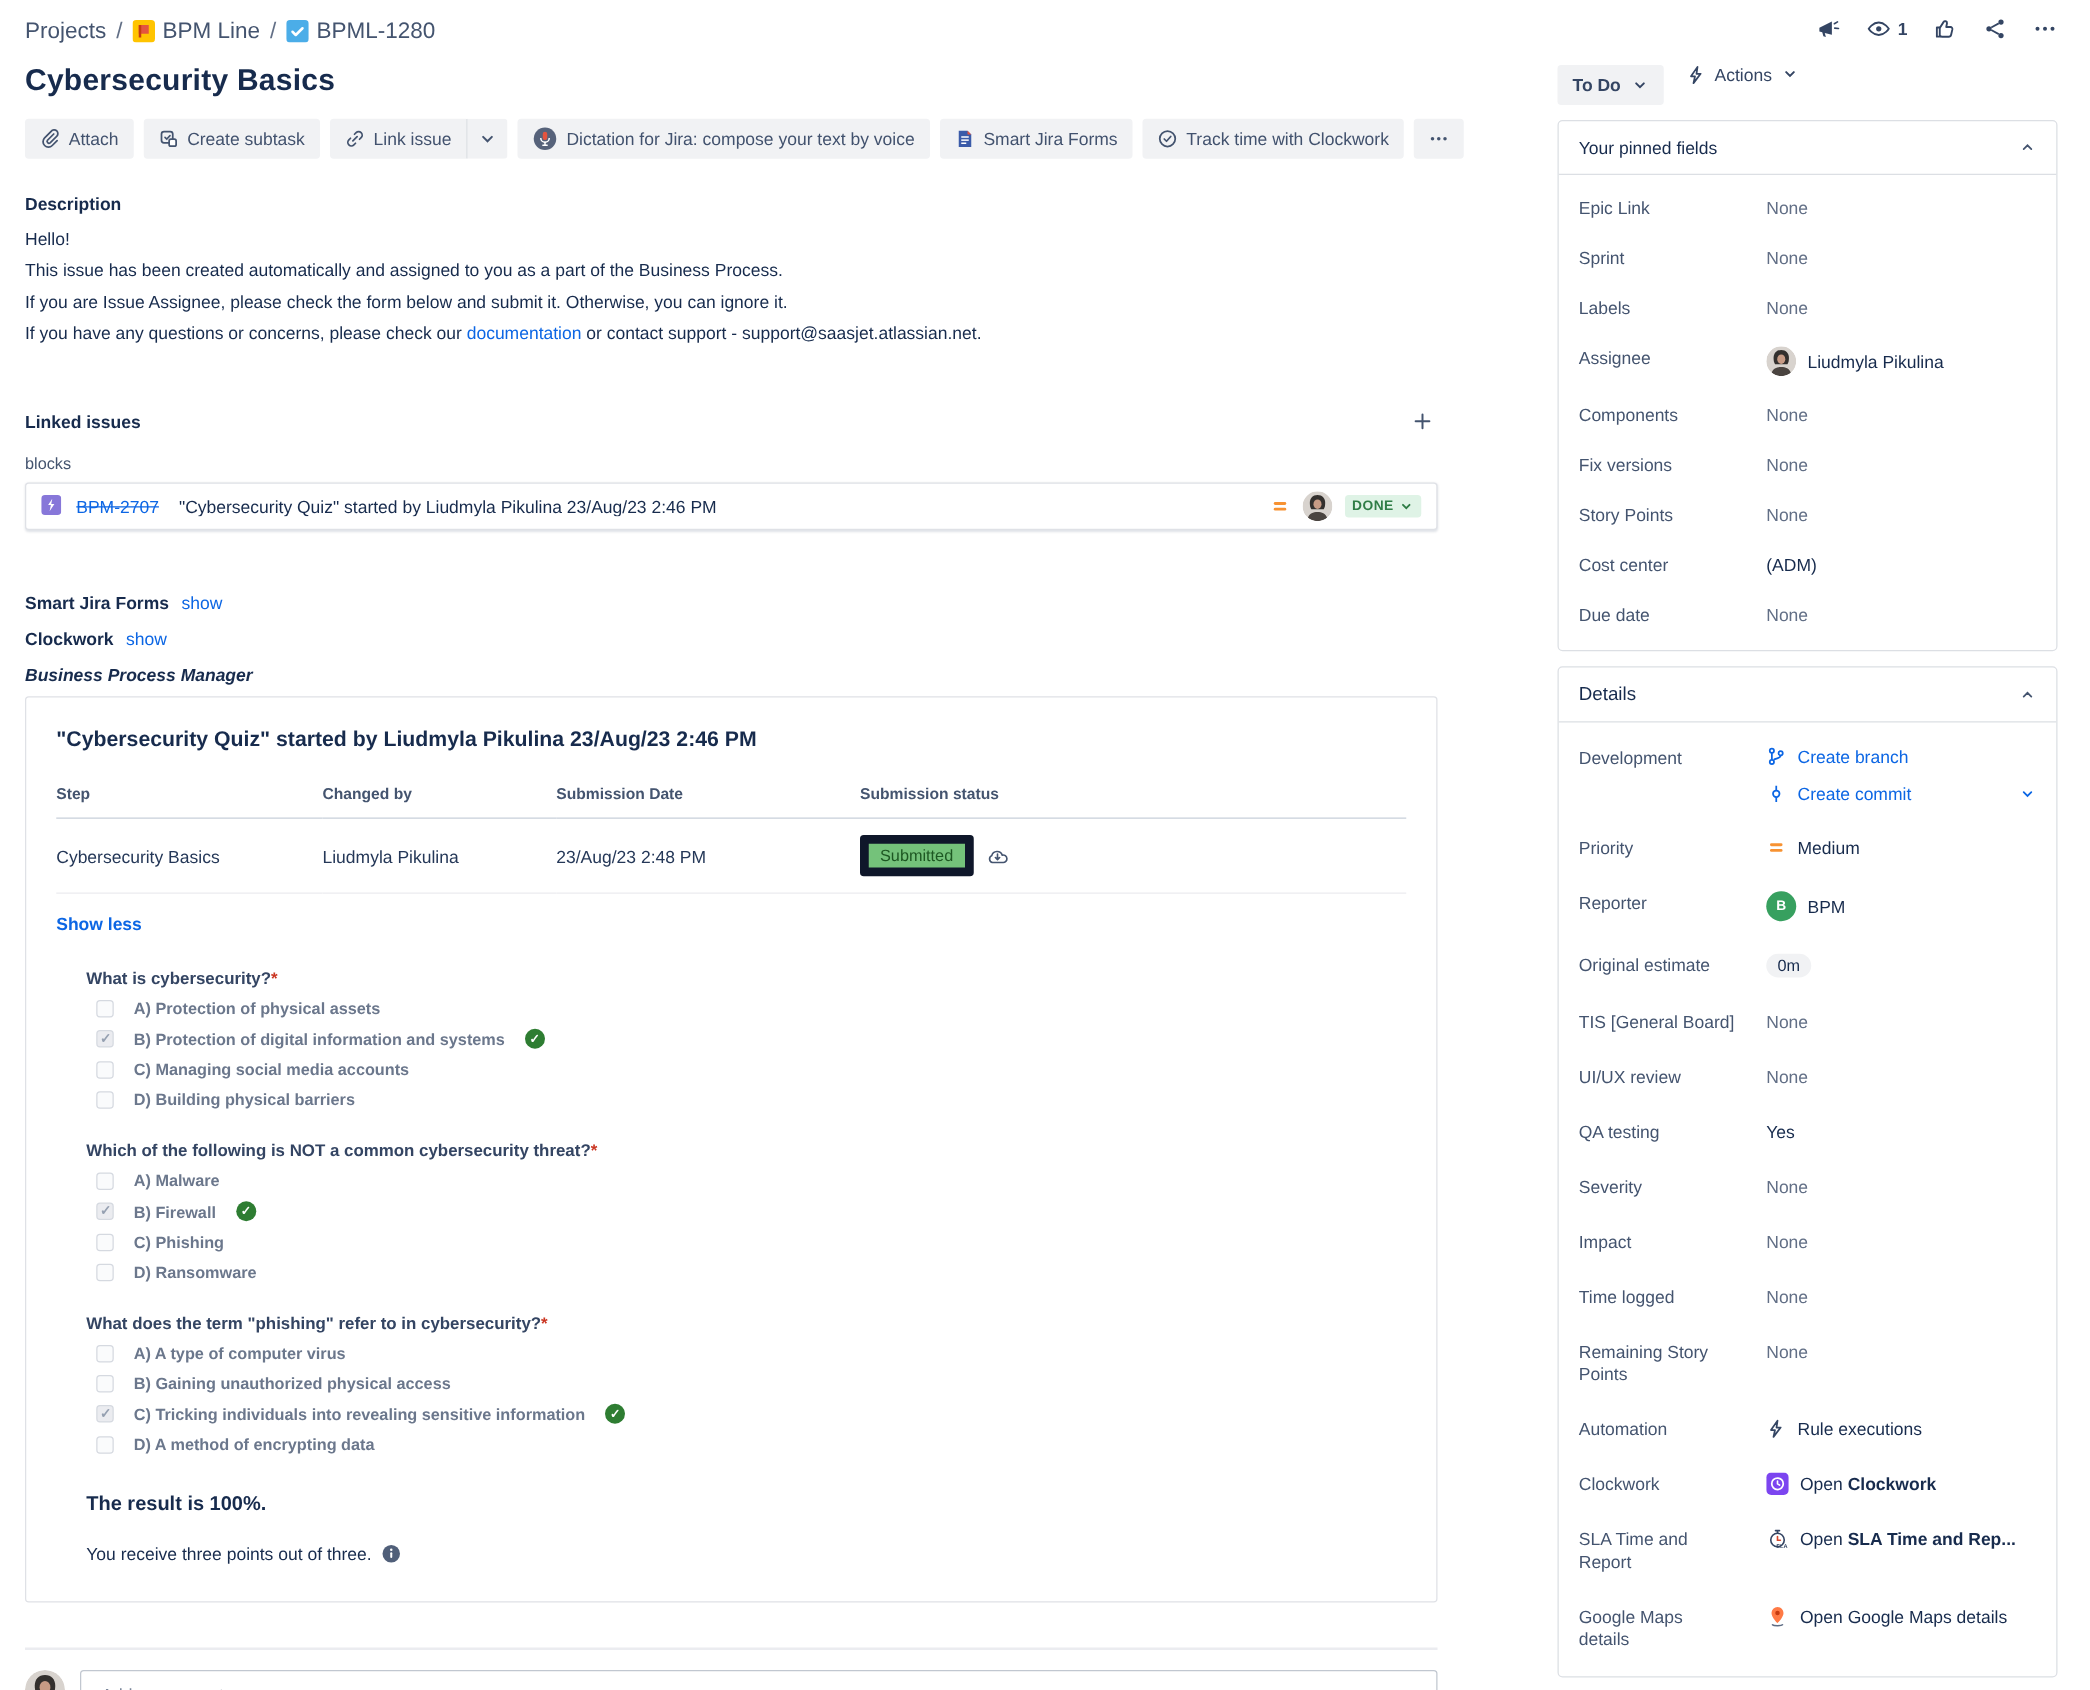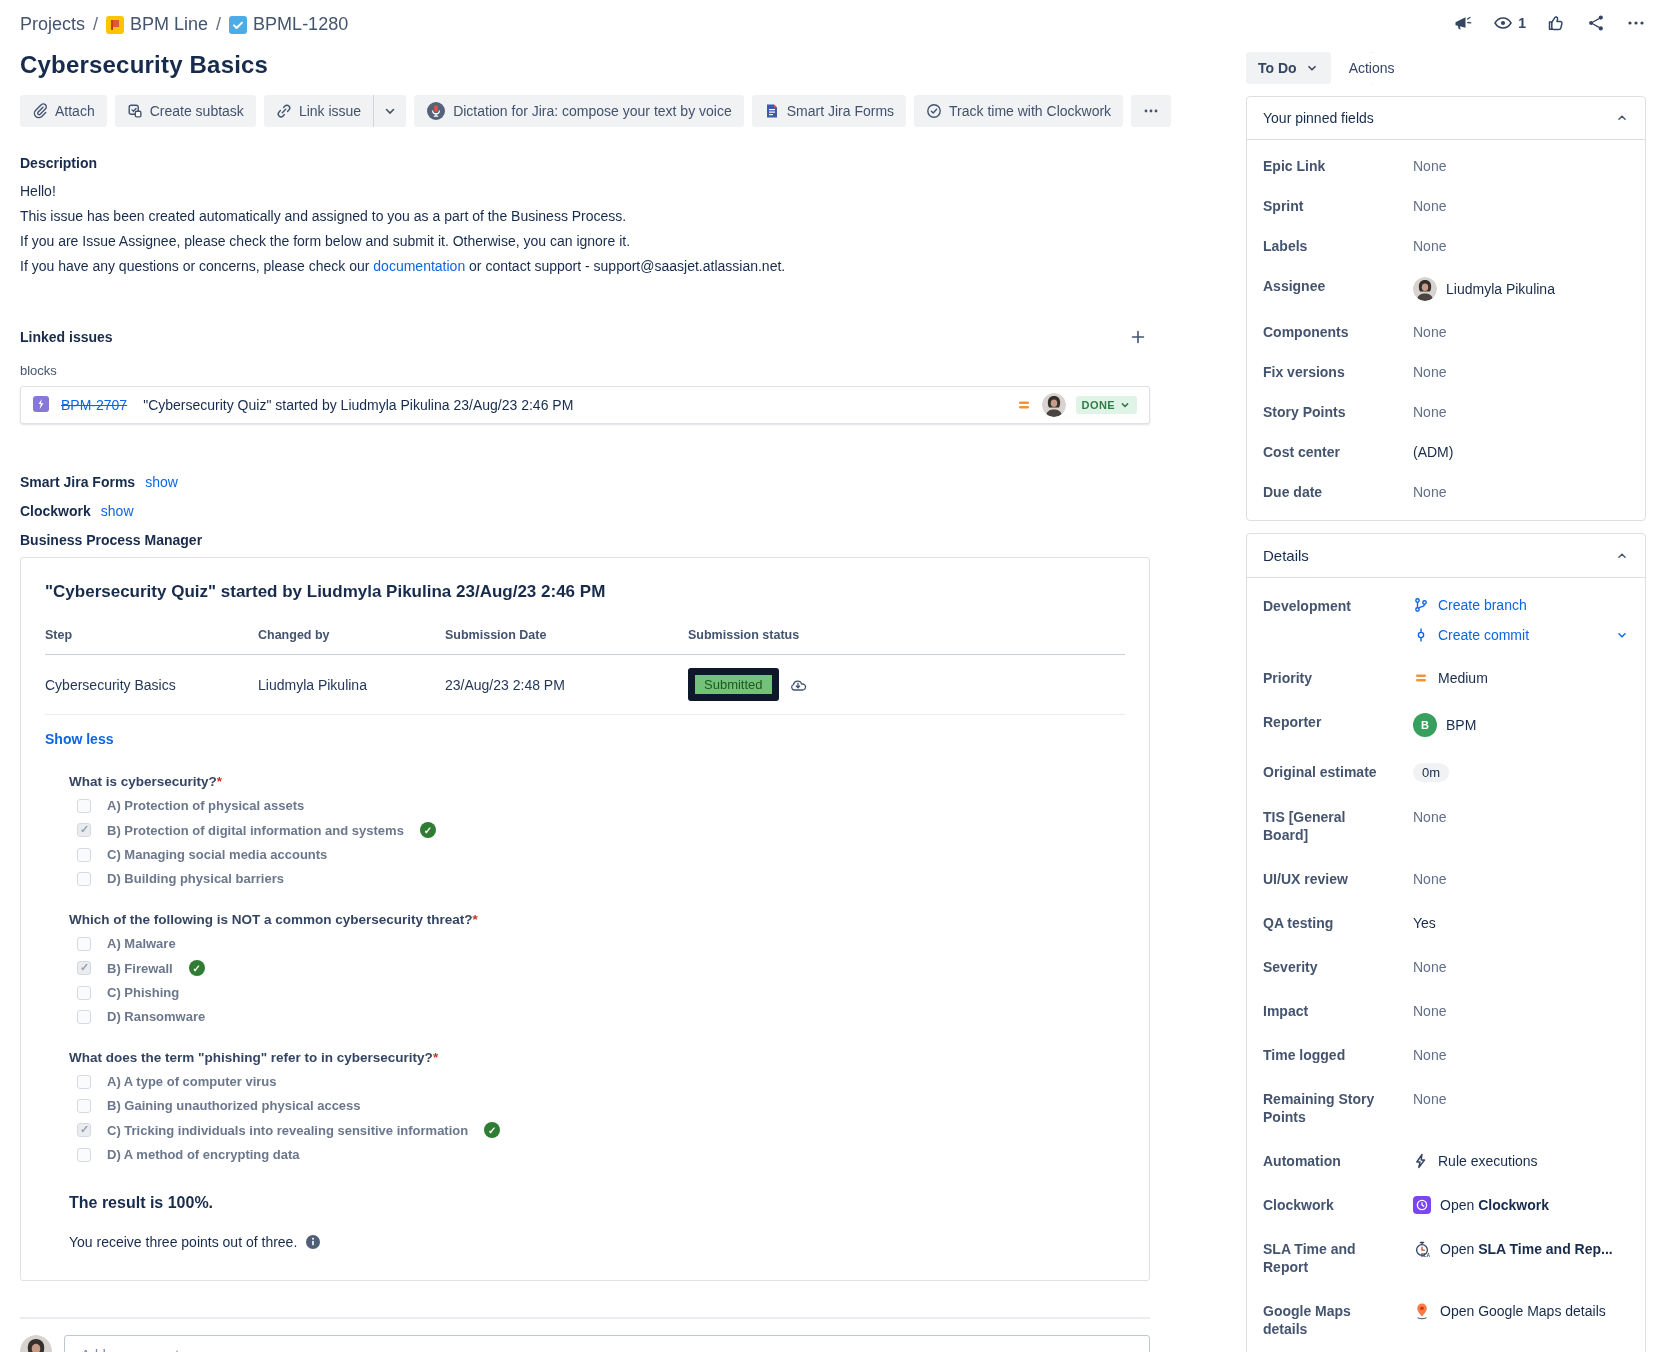--- a/index.html
+++ b/index.html
@@ -49,21 +49,21 @@
   .issue-summary { font-size:14px; color:#172B4D; flex:1; margin-left:6px; overflow:hidden; white-space:nowrap; }
   .avatar24 { width:24px; height:24px; border-radius:50%; overflow:hidden; flex:0 0 auto; }
   .avatar32 { width:32px; height:32px; border-radius:50%; overflow:hidden; flex:0 0 auto; }
   .lozenge-done { display:inline-flex; align-items:center; gap:4px; background:#DFF3E6; color:#2F7D46;
                   font-size:11px; font-weight:700; letter-spacing:.4px; border-radius:3px; padding:3px 6px; cursor:pointer; }
 
   
   .inline-row { display:flex; align-items:baseline; gap:10px; }
   .sjf-row { margin-top:50px; }
   .cw-row { margin-top:13px; }
-  .bpm-h { margin-top:13px; }
+  .bpm-h { margin-top:13px;font-style:italic; }
   .show-link { font-size:14px; color:#0C66E4; cursor:pointer; }
 
   
   .bpm-card { margin-top:9px; border:1px solid #DFE1E6; border-radius:3px; padding:24px 24px 30px; background:#fff; }
   .bpm-title { font-size:17px; font-weight:700; color:#172B4D; }
   table.q-table { margin-top:22px; width:100%; border-collapse:collapse; }
   .q-table th { text-align:left; font-size:12.5px; font-weight:700; color:#44546F; padding:4px 0 12px; border-bottom:1px solid #C8CFDA; }
   .q-table col.c1 { width:213px; } .q-table col.c2 { width:187px; } .q-table col.c3 { width:243px; }
   .q-table td { padding:13px 0; font-size:14px; color:#253858; border-bottom:1px solid #EBECF0; }
   .status-cell { display:flex; align-items:center; gap:10px; }
@@ -91,30 +91,30 @@
   
   .top-icons { position:absolute; top:13px; right:26px; display:flex; align-items:center; gap:20px; color:#344563; }
   .ticon { display:flex; align-items:center; gap:5px; cursor:pointer; font-size:14px; font-weight:600; color:#344563; }
 
   
   .status-row { margin-top:52px; display:flex; align-items:center; gap:18px; }
   .status-btn { height:32px; padding:0 12px; background:#F1F2F4; border:none; border-radius:3px;
                 font-size:14px; font-weight:700; color:#344563; display:inline-flex; align-items:center; gap:8px;
                 font-family:inherit; cursor:pointer; }
   .actions-btn { height:32px; border:none; background:transparent; font-size:14px; font-weight:500; color:#344563;
-                 display:inline-flex; align-items:center; gap:7px; font-family:inherit; cursor:pointer;flex-direction:column; }
+                 display:inline-flex; align-items:flex-start; gap:7px; font-family:inherit; cursor:pointer; }
   .scard { margin-top:12px; border:1px solid #DCDFE4; border-radius:4px; background:#fff; }
   .scard-h { display:flex; align-items:center; justify-content:space-between; padding:13px 16px;
              font-weight:400; color:#172B4D; border-bottom:1px solid #DCDFE4; cursor:pointer; }
   .scard-h.small { font-size:14px; }
   .scard-h.big { font-size:15px; }
   .scard-body { padding:6px 0 8px; }
   .f-row { display:flex; align-items:flex-start; padding:11px 16px; font-size:14px; }
   .d-row { padding:13px 16px; }
-  .f-label { flex:0 0 150px; font-weight:700; color:#44546F; padding-right:24px; line-height:18px; }
+  .f-label { flex:0 0 150px; font-weight:400; color:#44546F; padding-right:24px; line-height:18px; }
   .f-val { color:#172B4D; display:flex; align-items:center; gap:9px; min-height:18px; }
   .f-none { color:#626F86; }
   .pill { background:#F1F2F4; border-radius:10px; padding:2px 9px; font-size:13px; color:#172B4D; }
   .dev-links { display:flex; flex-direction:column; gap:14px; flex:1; }
   .dev-link { display:flex; align-items:center; gap:9px; color:#0C66E4; font-size:14px; cursor:pointer; }
   .dev-chevron { margin-left:auto; color:#44546F; cursor:pointer; }
   .rep-avatar { width:24px; height:24px; border-radius:50%; background:#37A05F; color:#fff; font-size:11px; font-weight:700;
                 display:inline-flex; align-items:center; justify-content:center; }
   .open-txt b { font-weight:700; }
   .stub-card { margin-top:10px; border:1px solid #DCDFE4; border-radius:4px; height:30px; background:#fff; }

